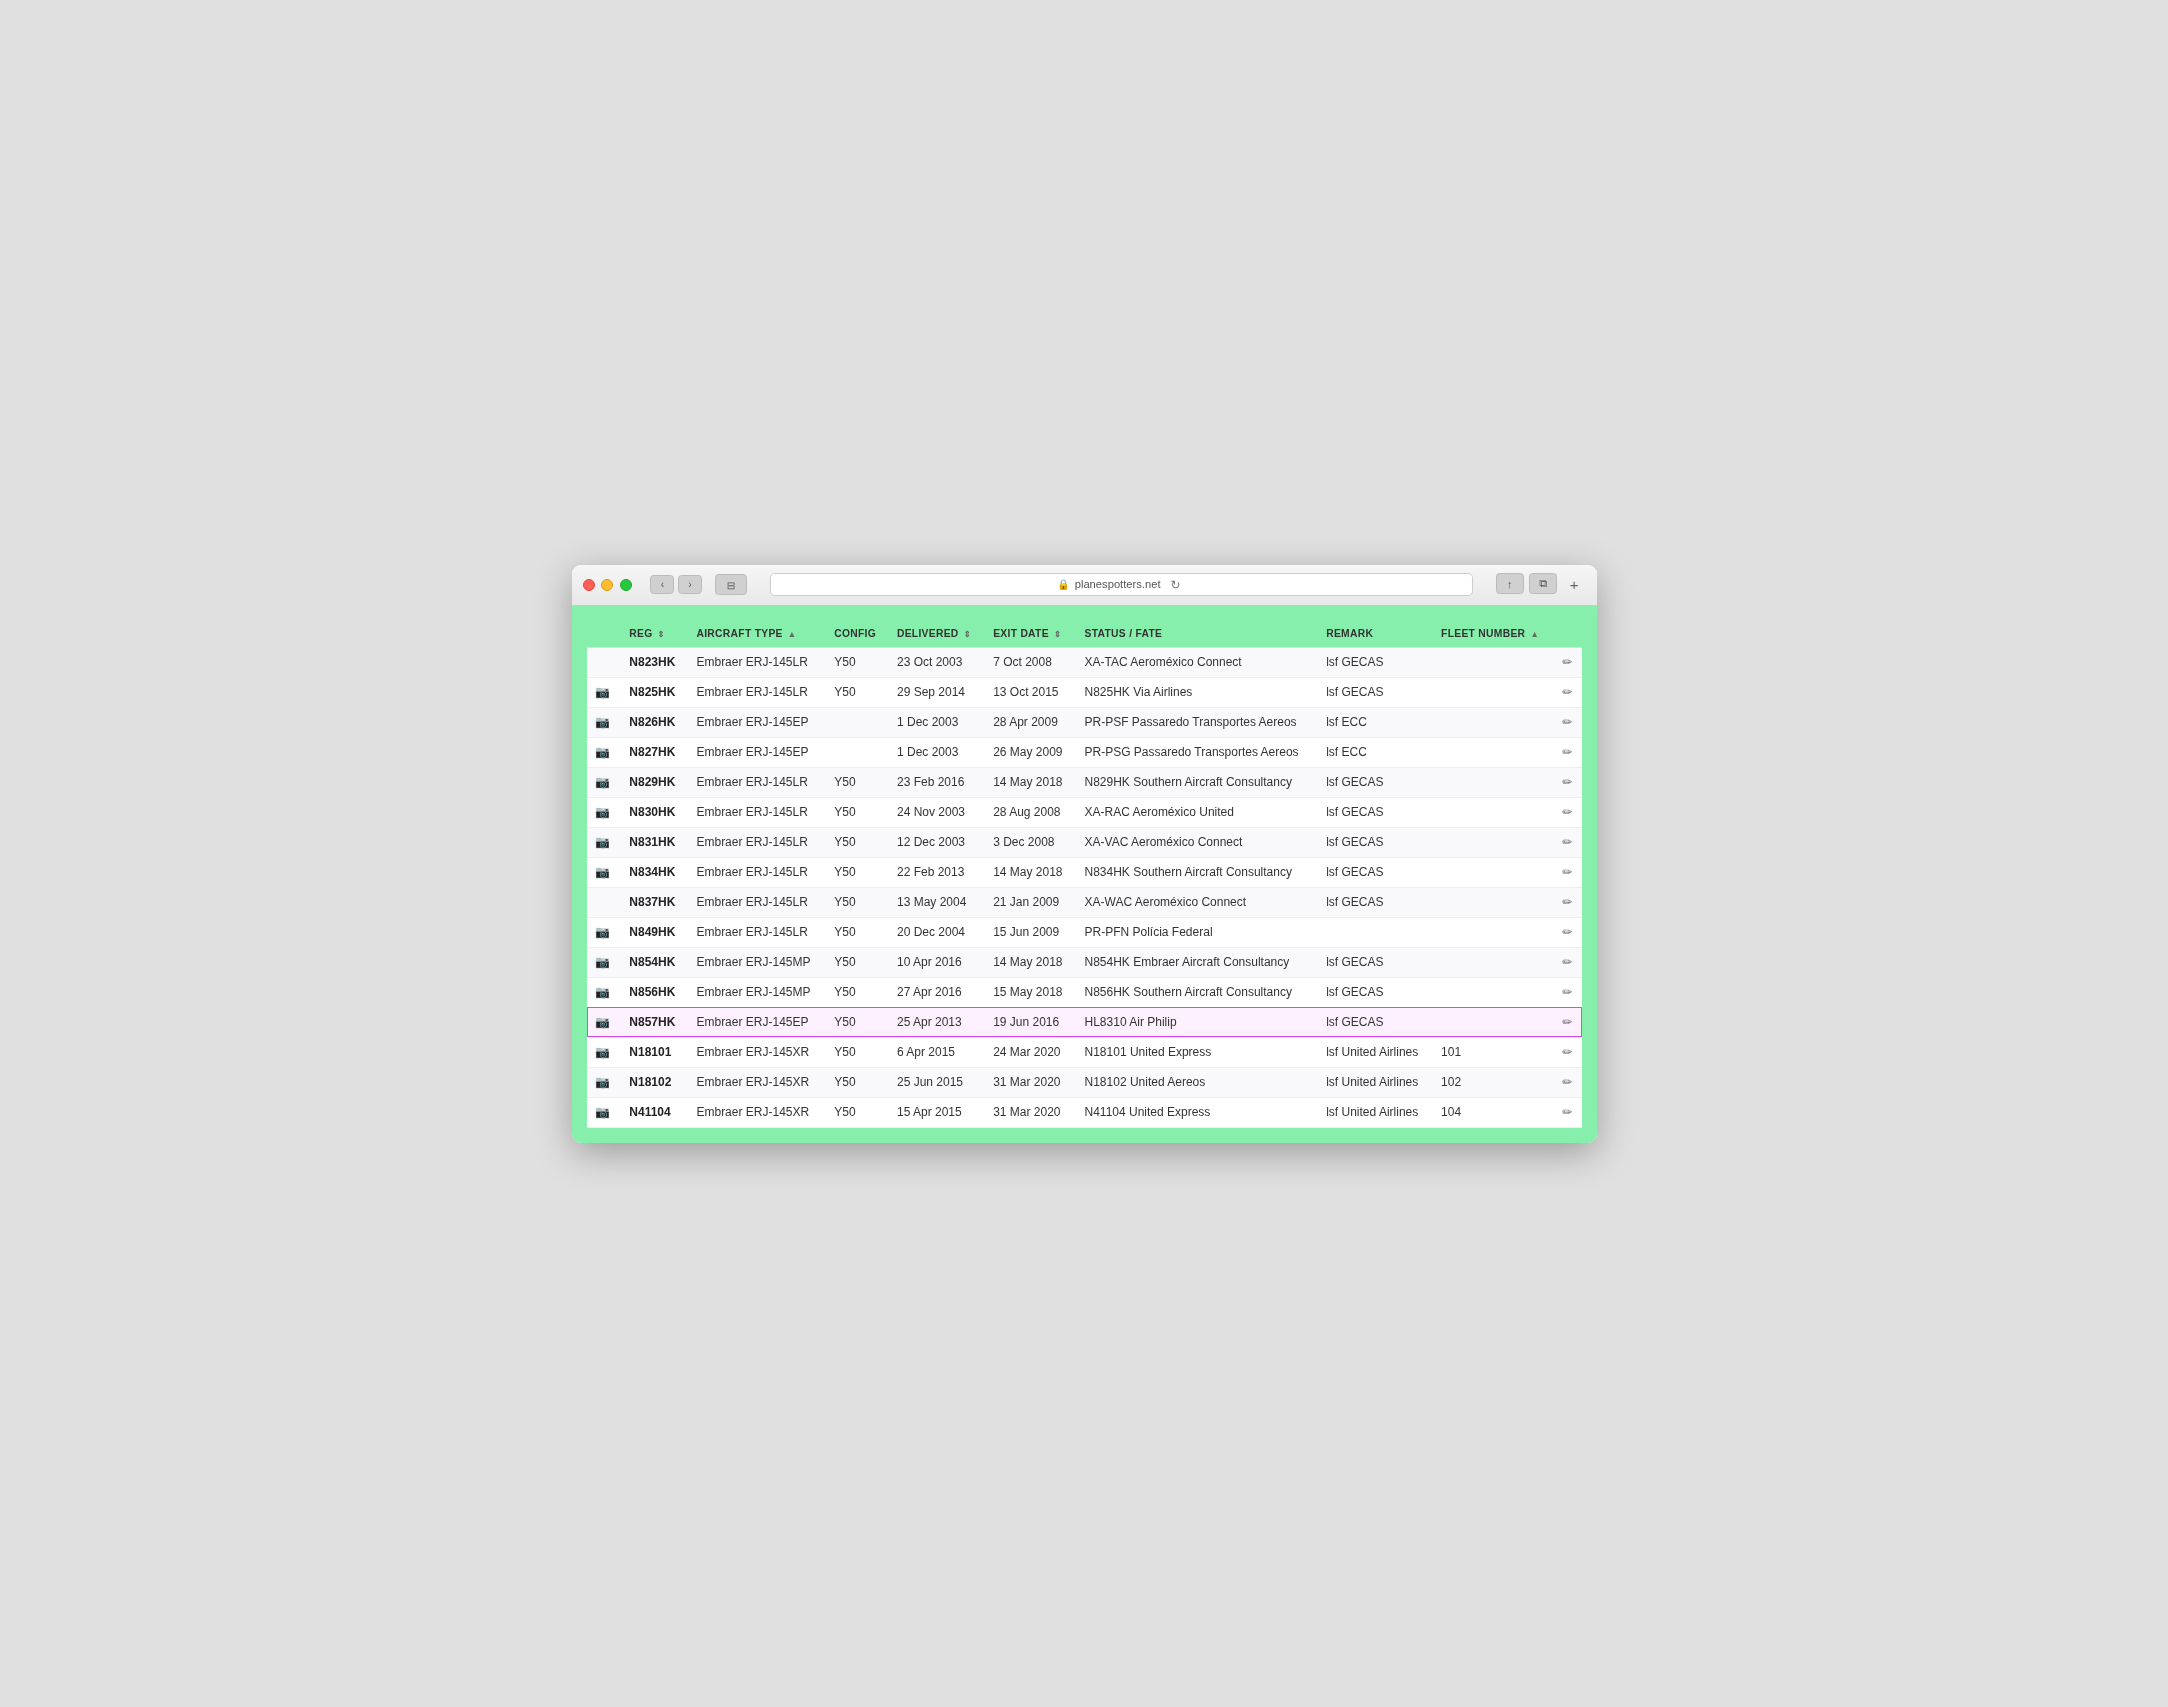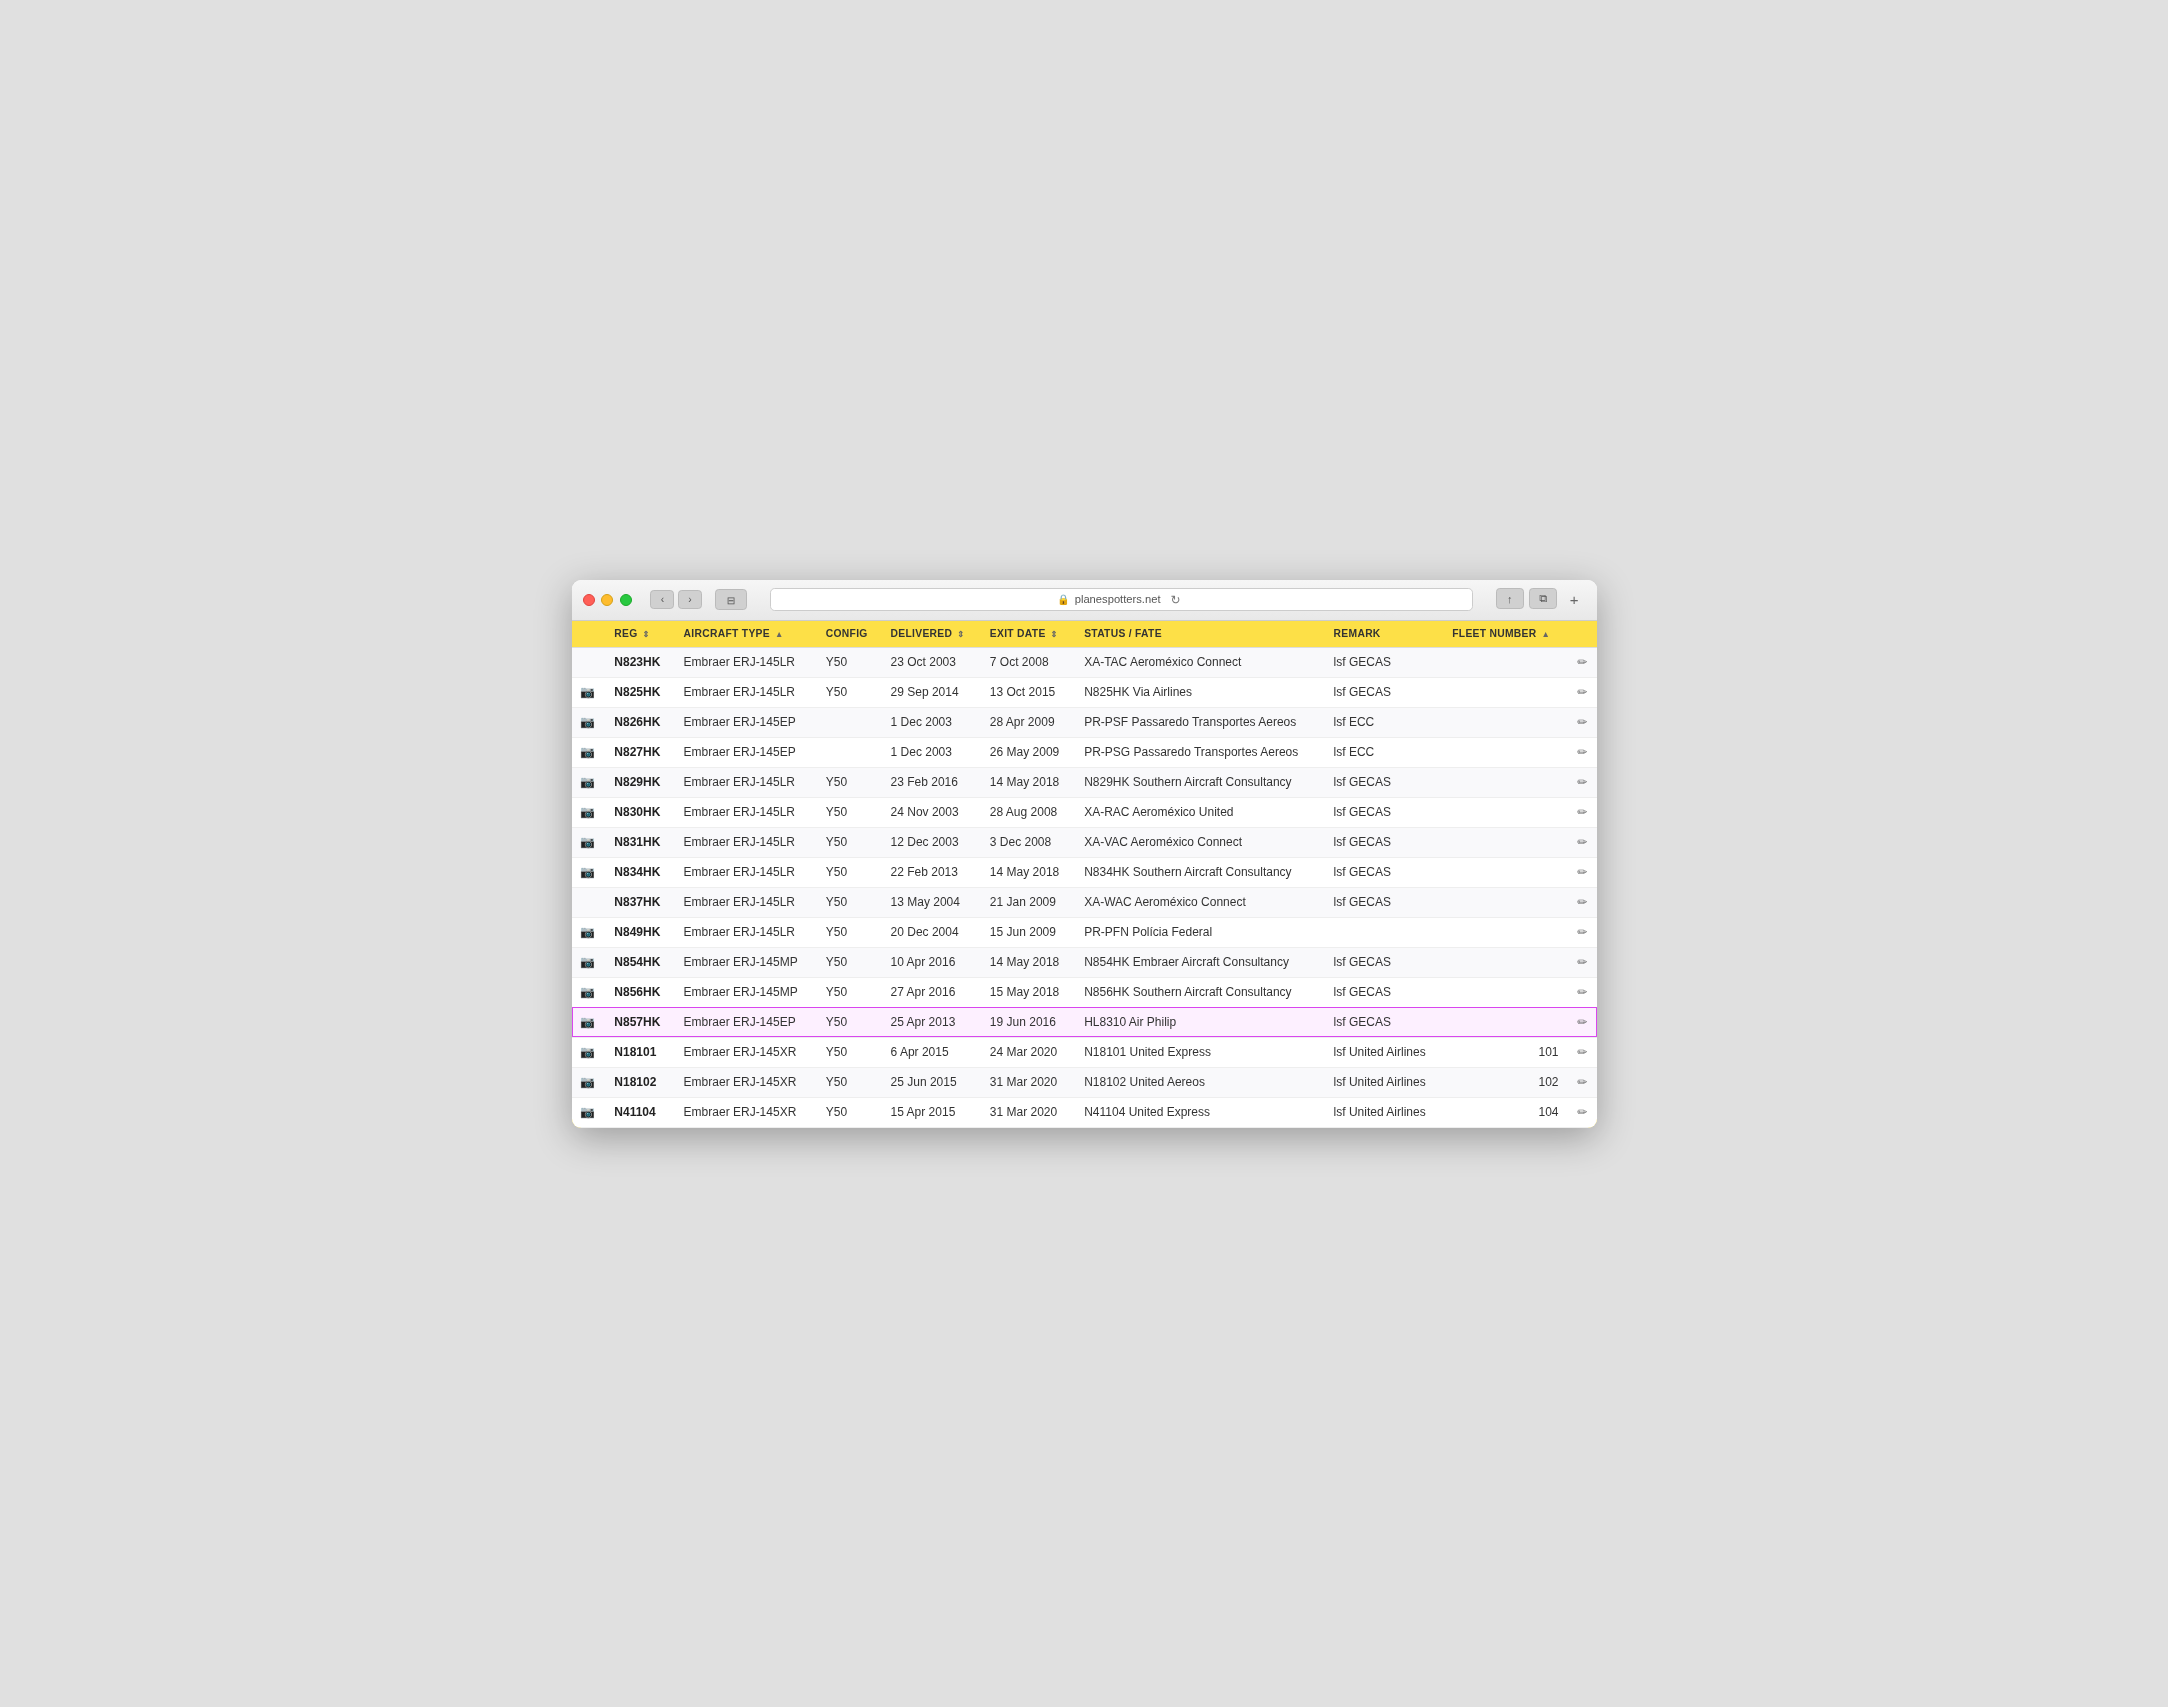--- a/index.html
+++ b/index.html
@@ -116,21 +116,22 @@
       width: 22.4px; height: 22.4px;
       display: flex;
       align-items: center;
       justify-content: center;
       font-size: 15px;
       color: #666;
       cursor: pointer;
     }
 
     .table-container {
-      background: #fde047;
+      padding: 15px;
+      background: #86efac;
     }
     table {
       width: 100%;
       border-collapse: collapse;
       font-size: 12px;
     }
     thead tr {
       border-bottom: 1.9px solid #ddd;
     }
     thead th {
@@ -175,21 +176,20 @@
     .edit-icon {
       color: #666;
       font-size: 12px;
       cursor: pointer;
     }
     .reg-cell {
       font-weight: 600;
       color: #222;
     }
     .fleet-cell {
-      text-align: right;
     }
     .edit-cell {
       text-align: right;
     }
   </style>
 </head>
 <body>
 
 <div class="window">
 

